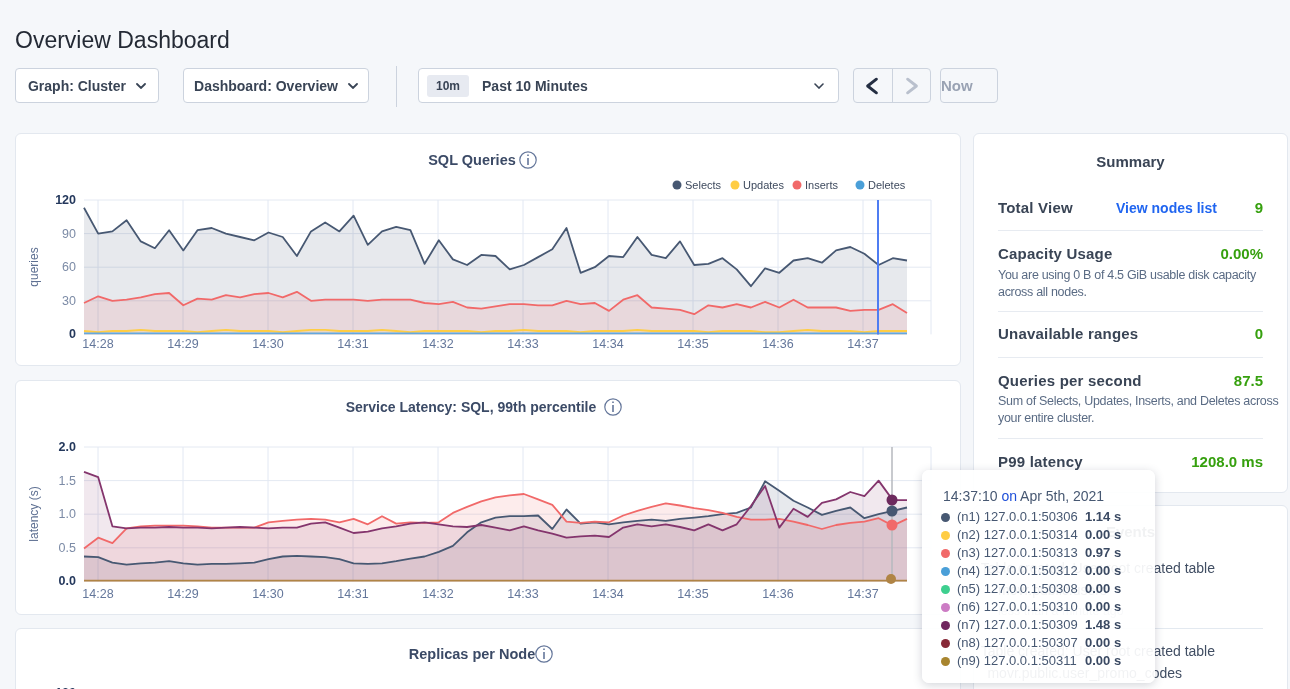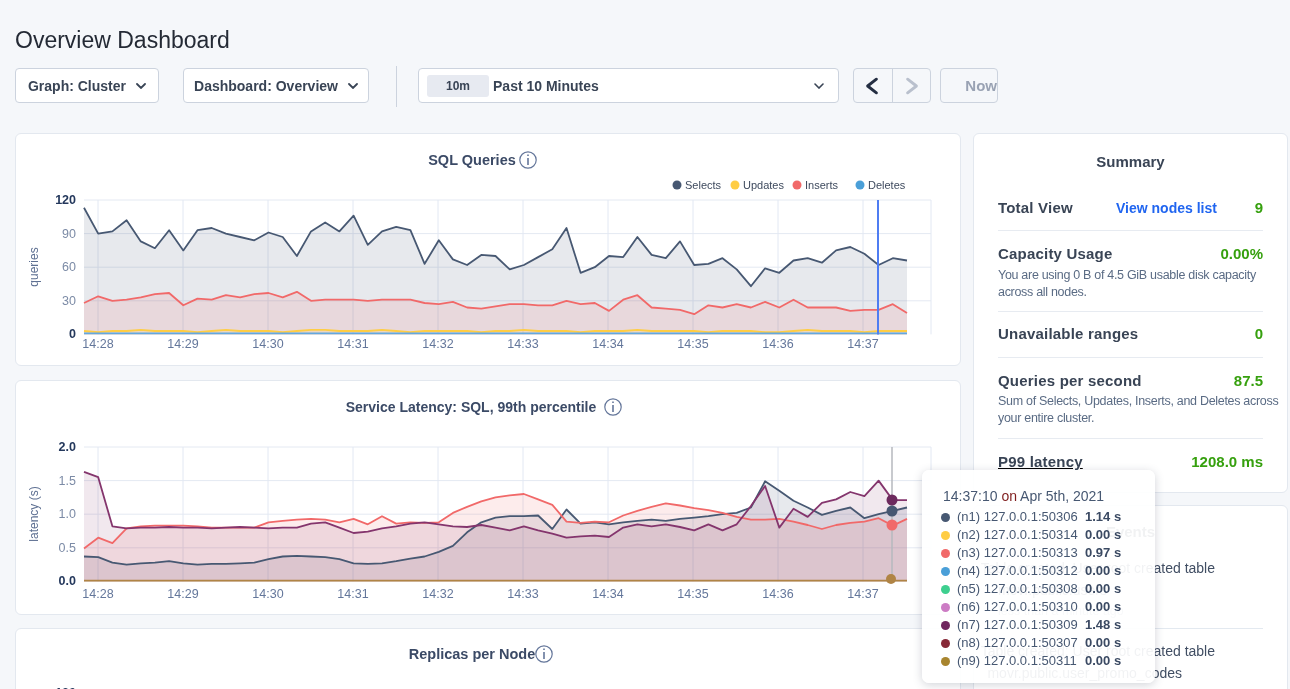--- a/index.html
+++ b/index.html
@@ -35,36 +35,36 @@
     </svg>
 </div>
 <div class="ctl white" style="left:183px;width:186px;justify-content:center;">
   <span class="ctl-label">Dashboard: Overview</span>
   <svg class="chev" viewBox="0 0 10 6">
       <path d="M1 1 L5 5 L9 1" fill="none" stroke="#394455" stroke-width="1.8" stroke-linecap="round"></path>
     </svg>
 </div>
 <div class="abs" style="left:396px;top:66px;width:1px;height:41px;background:#ccd3de;"></div>
 <div class="ctl white" style="left:418px;width:421px;">
-  <span style="margin-left:8px;background:#e7eaf1;border-radius:3px;font-size:12px;font-weight:bold;color:#394455;padding:4px 19px;">10m</span>
-  <span class="ctl-label" style="margin-left:4px;">Past 10 Minutes</span>
+  <span style="margin-left:8px;background:#e7eaf1;border-radius:3px;font-size:12px;font-weight:bold;color:#394455;padding:4px 9px;">10m</span>
+  <span class="ctl-label" style="margin-left:13px;">Past 10 Minutes</span>
   <svg class="chev" viewBox="0 0 10 6" style="position:absolute;right:14px;">
       <path d="M1 1 L5 5 L9 1" fill="none" stroke="#394455" stroke-width="1.6" stroke-linecap="round"></path>
     </svg>
 </div>
 <div class="ctl" style="left:853px;width:78px;">
   <svg width="39" height="20" viewBox="0 0 39 20">
       <path d="M23 3 L14 10 L23 17" fill="none" stroke="#242e42" stroke-width="3" stroke-linecap="round" stroke-linejoin="round"></path>
     </svg>
   <div style="width:1px;height:34px;background:#ccd3de;"></div>
   <svg width="38" height="20" viewBox="0 0 38 20">
       <path d="M15 3 L24 10 L15 17" fill="none" stroke="#b9c0cd" stroke-width="3" stroke-linecap="round" stroke-linejoin="round"></path>
     </svg>
 </div>
-<div class="ctl" style="left:940px;width:58px;justify-content:flex-end;">
+<div class="ctl" style="left:940px;width:58px;justify-content:flex-start;">
   <span style="font-size:15px;font-weight:bold;color:#99a2b3;">Now</span>
 </div>
 
 <div class="panel" style="left:15px;top:133px;width:946px;height:233px;">
 <svg width="946" height="233" viewBox="0 0 946 233" font-family="Liberation Sans, sans-serif" style="position:absolute;left:0;top:0">
 <text x="456" y="31" text-anchor="middle" font-size="14.5" font-weight="bold" fill="#3b4a66">SQL Queries</text>
 <g stroke="#64769a" fill="none">
         <circle cx="512" cy="26" r="8.2" stroke-width="1.2"></circle>
         <line x1="512" y1="24" x2="512" y2="31" stroke-width="1.6"></line>
         <line x1="512" y1="20.5" x2="512" y2="22" stroke-width="1.6"></line>
@@ -198,38 +198,38 @@
   <div class="sumdiv" style="top:177px;"></div>
   <div class="sumrow" style="top:190.5px;">
     <span class="sumlab">Unavailable ranges</span><span class="sumval">0</span>
   </div>
   <div class="sumdiv" style="top:223px;"></div>
   <div class="sumrow" style="top:237.5px;">
     <span class="sumlab">Queries per second</span><span class="sumval">87.5</span>
   </div>
   <div class="sumsub" style="top:259px;">Sum of Selects, Updates, Inserts, and Deletes across<br>your entire cluster.</div>
   <div class="sumdiv" style="top:303.5px;"></div>
-  <div class="sumrow" style="top:319px;text-decoration:underline;">
+  <div class="sumrow" style="top:319px;">
     <span class="sumlab">P99 latency</span><span class="sumval">1208.0 ms</span>
   </div>
 </div>
 
 <div class="panel" style="left:973px;top:505px;width:315px;height:300px;">
   <div style="position:absolute;top:17px;left:0;width:100%;text-align:center;font-size:15px;font-weight:bold;color:#394455;">Events</div>
   <div class="evline" style="top:54px;right:72px;">Table created: User root created table</div>
   <div class="evline" style="top:76px;left:24px;">movr.public.users</div>
   <div class="evline" style="top:98px;left:24px;font-size:12.5px;color:#9aa5b5;">less than a minute ago</div>
   <div class="sumdiv" style="top:122px;background:#e3e9f0;"></div>
   <div class="evline" style="top:137px;right:72px;">Table created: User root created table</div>
   <div class="evline" style="top:159px;right:105px;">movr.public.user_promo_codes</div>
 </div>
 
 <div class="abs" style="left:922px;top:470px;width:233px;height:213px;background:rgba(255,255,255,0.93);
      border-radius:7px;box-shadow:0 2px 10px rgba(50,60,80,0.22);z-index:10;">
-  <div style="position:absolute;left:21px;top:18px;font-size:14px;color:#475872;">14:37:10 <span style="color:#7f1d1d;">on</span> Apr 5th, 2021</div>
+  <div style="position:absolute;left:21px;top:18px;font-size:14px;color:#475872;">14:37:10 <span style="color:#1d4ed8;">on</span> Apr 5th, 2021</div>
 <div class="trow" style="top:38.0px">
       <span class="tdot" style="background:#475872"></span>
       <span class="tname">(n1) 127.0.0.1:50306</span>
       <span class="tval">1.14 s</span>
     </div>
 <div class="trow" style="top:56.0px">
       <span class="tdot" style="background:#ffcd44"></span>
       <span class="tname">(n2) 127.0.0.1:50314</span>
       <span class="tval">0.00 s</span>
     </div>

